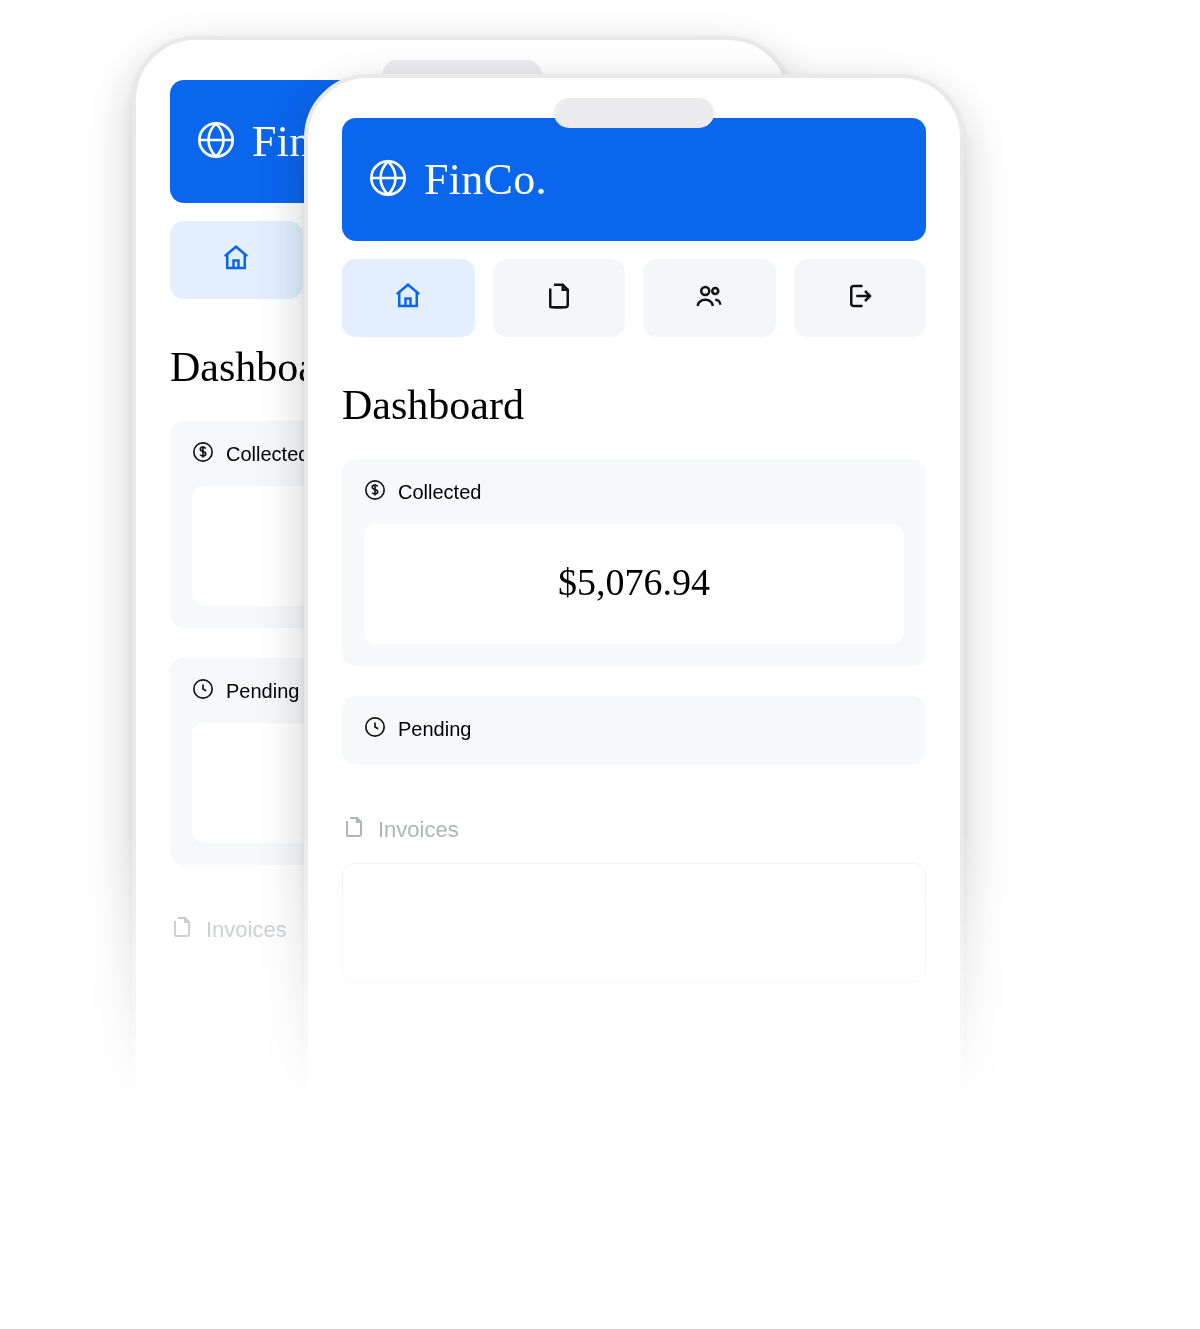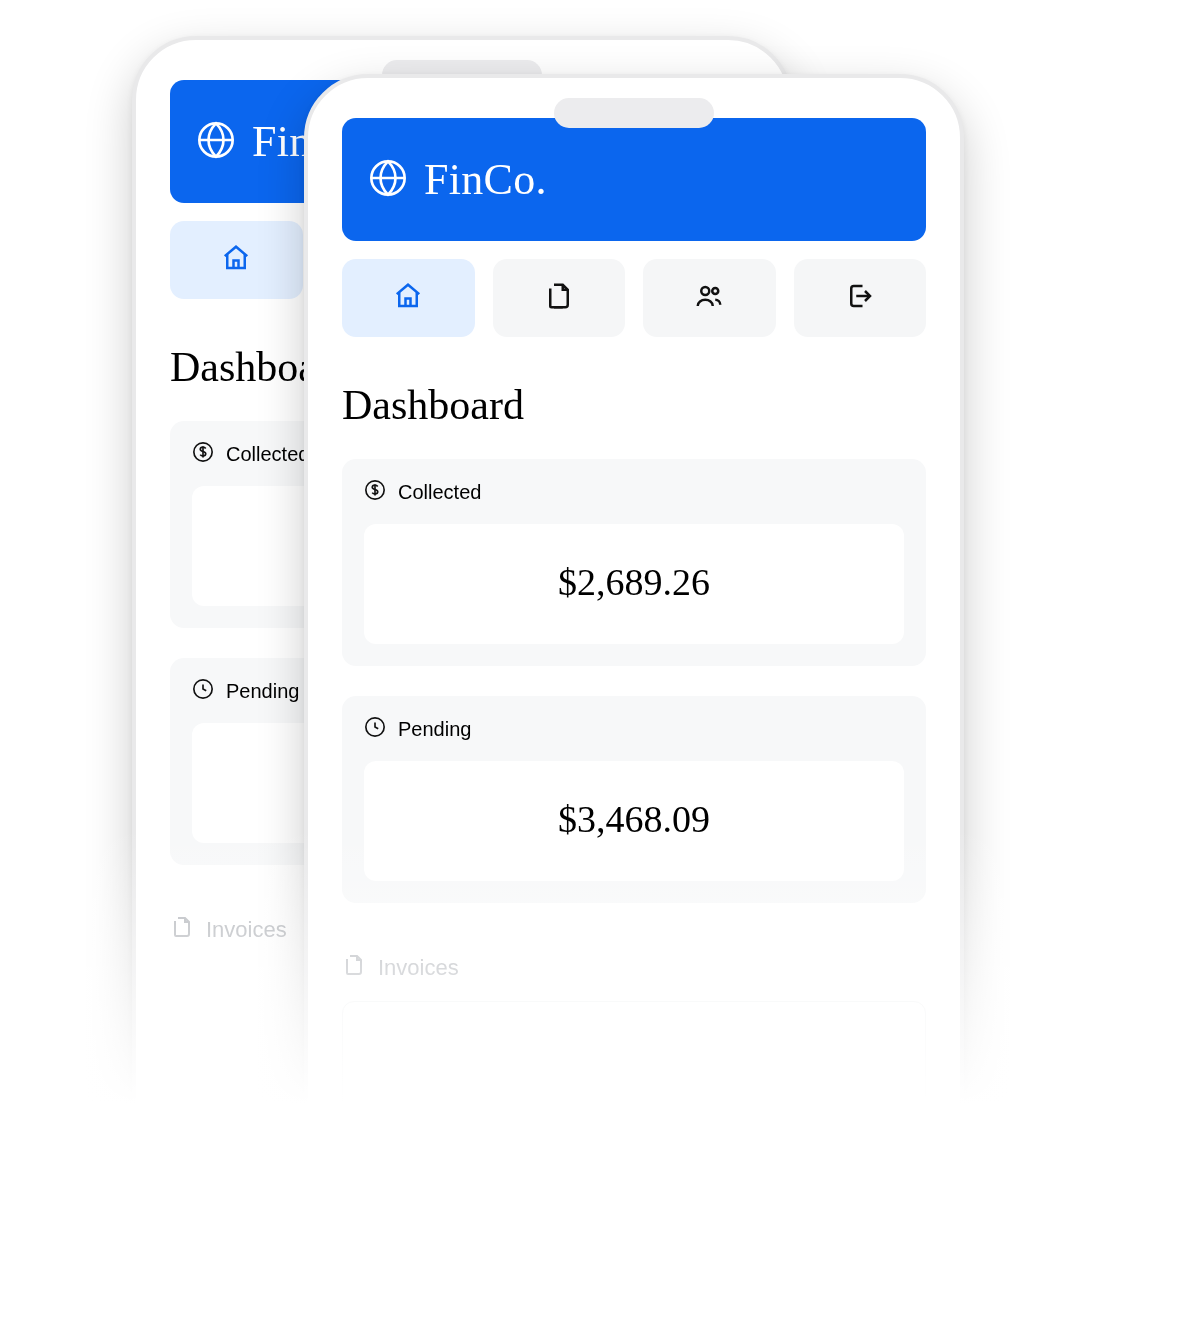--- a/index.html
+++ b/index.html
@@ -240,31 +240,30 @@
     <div class="page-title">Dashboard</div>
     <div class="card">
       <div class="card-head">
         <span><svg width="22" height="22" viewBox="0 0 24 24" stroke="#111" stroke-width="1.8" fill="none">
               <circle cx="12" cy="12" r="10"></circle>
               <path d="M12 6v12"></path>
               <path d="M15 8.2c-.7-1-1.8-1.5-3-1.5-1.7 0-3 1-3 2.3 0 3.2 6 1.8 6 5 0 1.3-1.3 2.3-3 2.3-1.3 0-2.4-.5-3-1.5"></path>
             </svg></span>
         <span>Collected</span>
       </div>
-      <div class="card-body">$2,689.26</div>
+      <div class="card-body">$5,076.94</div>
     </div>
     <div class="card">
       <div class="card-head">
         <span><svg width="22" height="22" viewBox="0 0 24 24" stroke="#111" stroke-width="1.8" fill="none">
               <circle cx="12" cy="12" r="10"></circle>
               <path d="M12 7v5l3.5 2"></path>
             </svg></span>
         <span>Pending</span>
       </div>
-      <div class="card-body">$3,468.09</div>
     </div>
     <div class="section-sub">
       <span><svg width="24" height="24" viewBox="0 0 24 24" stroke="#b0b3b8" stroke-width="2" fill="none">
             <path d="M8 3h7l4 4v12a2 2 0 0 1-2 2H8"></path>
             <path d="M15 3v4h4"></path>
             <path d="M5 6v14a1 1 0 0 0 1 1h9"></path>
           </svg></span>
       <span>Invoices</span>
     </div>
     <div class="placeholder-block"></div>

